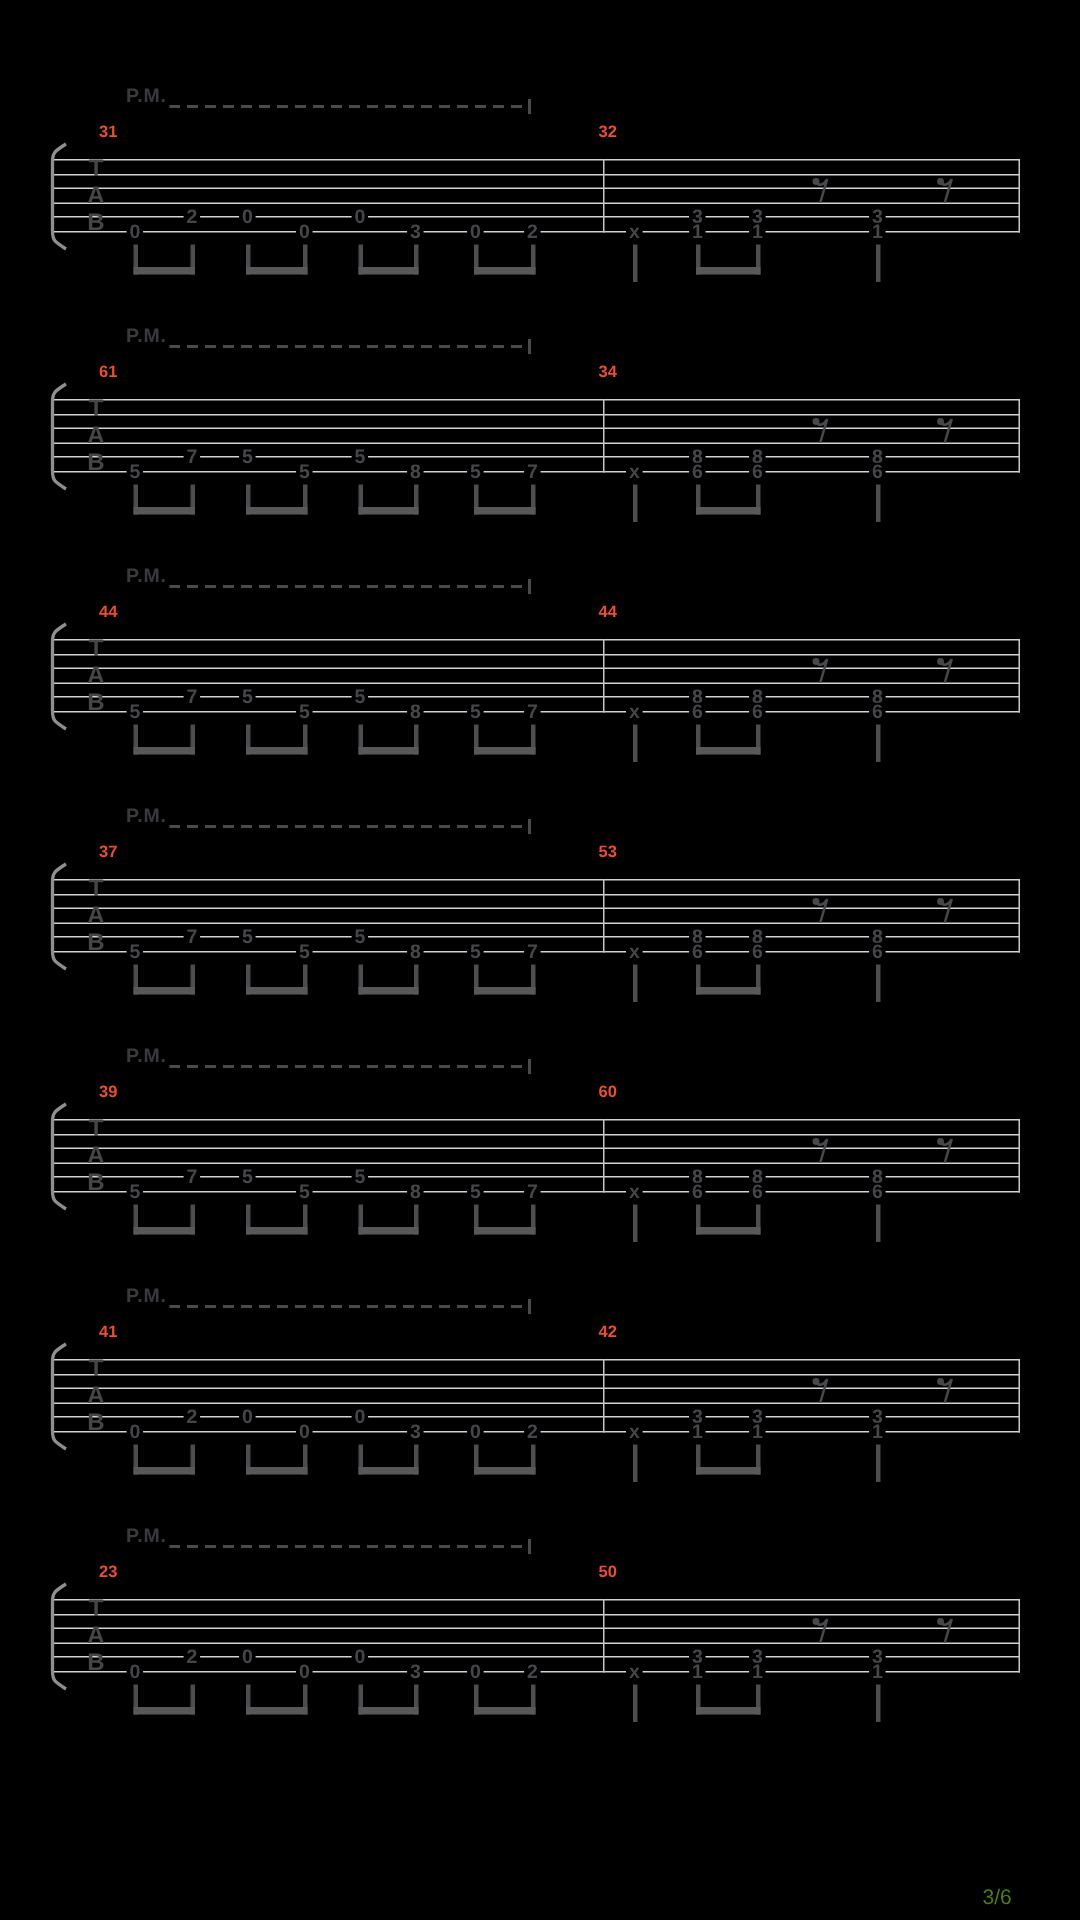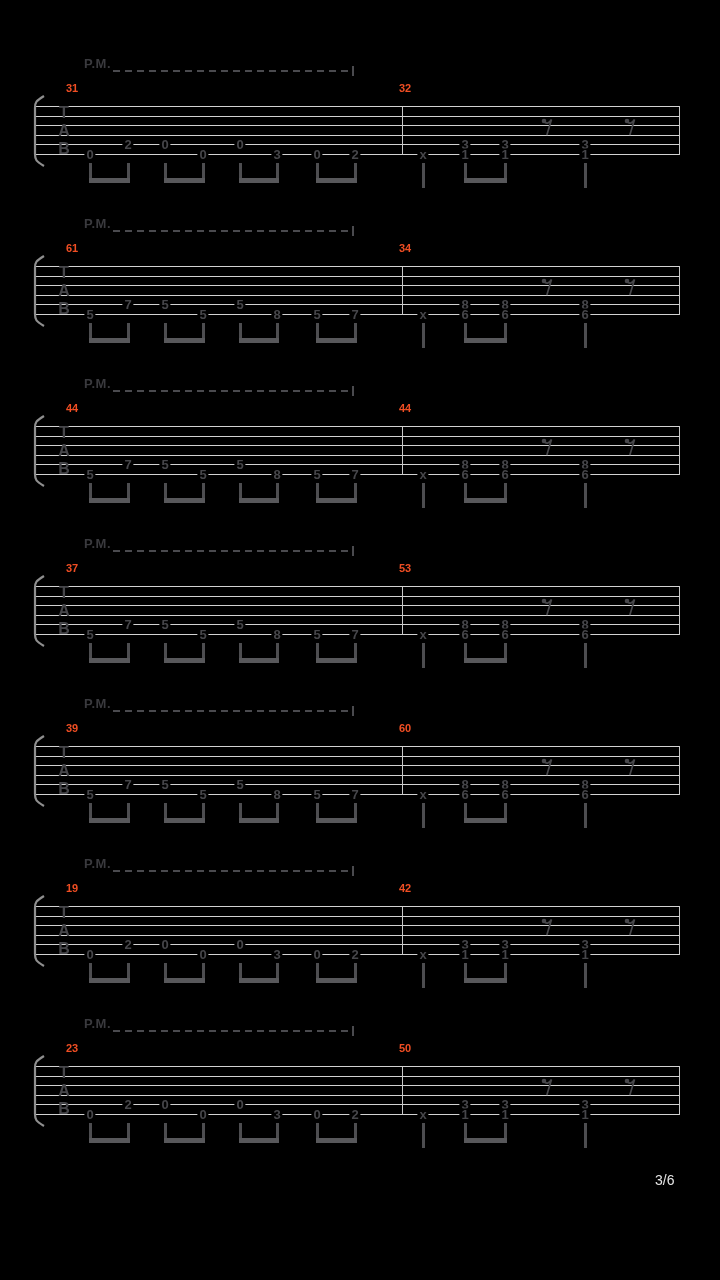--- a/index.html
+++ b/index.html
@@ -15,21 +15,21 @@
     background-image:repeating-linear-gradient(90deg,#4a4a4e 0 7px,transparent 7px 12px);}
   .pm-tick{position:absolute;width:2px;height:10px;background:#4a4a4e;}
   .mnum{position:absolute;font-size:11px;font-weight:bold;color:#f04e23;}
   .clef{position:absolute;display:flex;flex-direction:column;justify-content:space-between;
     align-items:center;font-weight:bold;font-size:16px;line-height:14px;color:#46464a;}
   .fret{position:absolute;transform:translate(-50%,-50%);font-size:13px;font-weight:bold;
     color:#46464a;background:#000;line-height:11px;padding:0 2px;z-index:3;}
   .stem{position:absolute;width:2.5px;background:#4d4d50;z-index:2;}
   .beam{position:absolute;height:4.5px;background:#58585b;z-index:2;}
   .rest{position:absolute;z-index:2;}
-  .page-ind{position:absolute;left:655px;top:1172px;font-size:14px;color:#e5e5e5;}
+  .page-ind{position:absolute;left:655px;top:1256px;font-size:14px;color:#4d7c0f;}
 </style>
 </head>
 <body>
 
 <div id="tab-page">
     <div class="sys" style="top: 106px;">
       <div class="pm-label" style="left: 84px; top: -50px;">P.M.</div>
       <div class="pm-dash" style="left: 113px; top: -36px; width: 239px;"></div>
       <div class="pm-tick" style="left: 352px; top: -40px;"></div>
       <div class="mnum" style="left: 66px; top: -24px;">31</div>
@@ -345,21 +345,21 @@
       </svg>
       <svg width="13" height="20" viewBox="0 0 13 20" class="rest" style="position: absolute; left: 624px; top: 10px;">
         <circle cx="3" cy="5" r="2.3" fill="#48484c"></circle>
         <path d="M3 5 C5 8.5 8 7.5 10.5 3.5 L6 18.5" stroke="#48484c" stroke-width="1.7" fill="none" stroke-linecap="round"></path>
       </svg>
     </div>
     <div class="sys" style="top: 906px;">
       <div class="pm-label" style="left: 84px; top: -50px;">P.M.</div>
       <div class="pm-dash" style="left: 113px; top: -36px; width: 239px;"></div>
       <div class="pm-tick" style="left: 352px; top: -40px;"></div>
-      <div class="mnum" style="left: 66px; top: -24px;">19</div>
+      <div class="mnum" style="left: 66px; top: -24px;">41</div>
       <div class="mnum" style="left: 399px; top: -24px;">42</div>
       <div class="staff-line" style="left: 35px; width: 645px; top: 0px;"></div>
       <div class="staff-line" style="left: 35px; width: 645px; top: 9.5px;"></div>
       <div class="staff-line" style="left: 35px; width: 645px; top: 19px;"></div>
       <div class="staff-line" style="left: 35px; width: 645px; top: 28.5px;"></div>
       <div class="staff-line" style="left: 35px; width: 645px; top: 38px;"></div>
       <div class="staff-line" style="left: 35px; width: 645px; top: 47.5px;"></div>
       <div class="barline" style="left: 35px; top: 0px; height: 48.5px;"></div>
       <div class="barline" style="left: 402px; top: 0px; height: 48.5px;"></div>
       <div class="barline" style="left: 679px; top: 0px; height: 48.5px;"></div>

